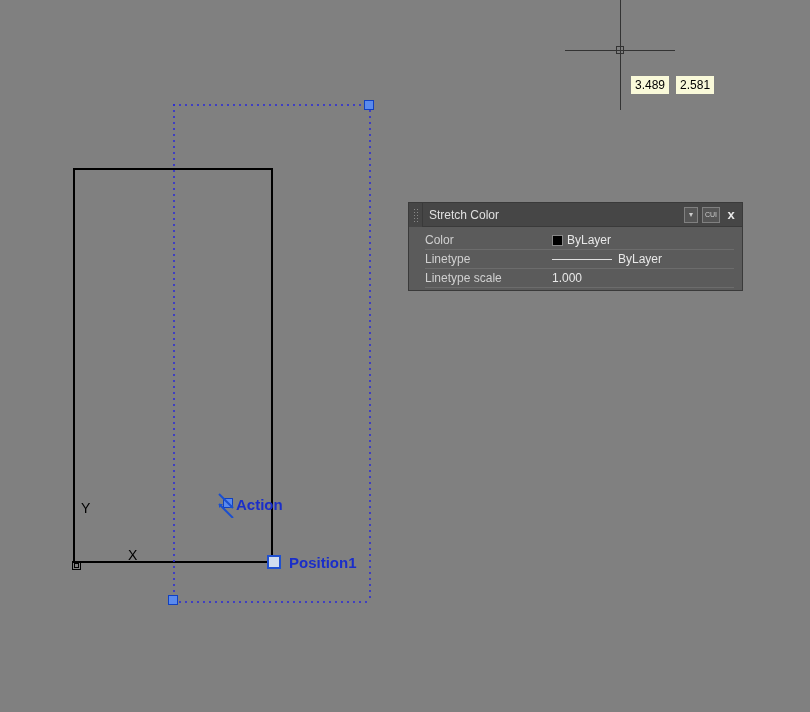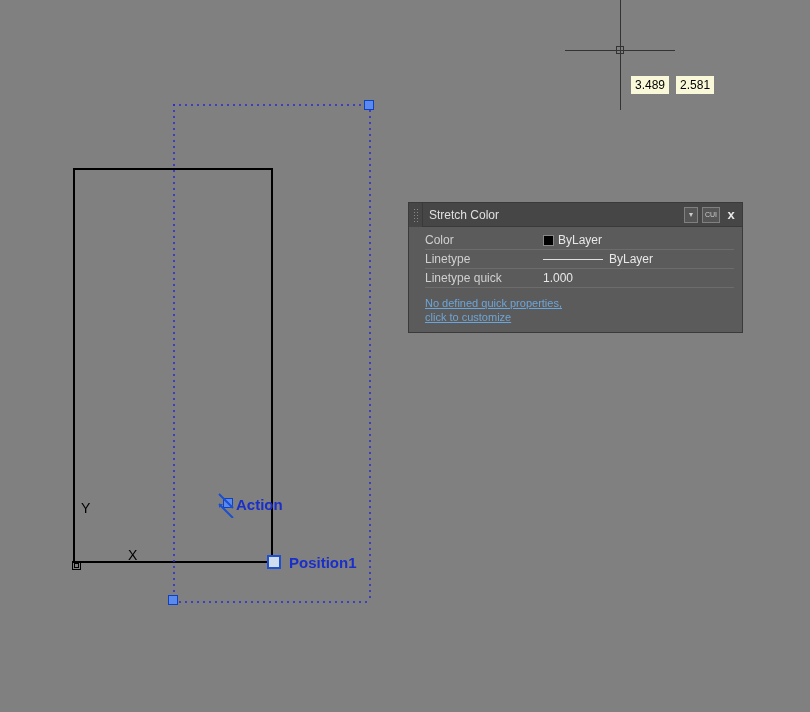--- a/index.html
+++ b/index.html
@@ -228,20 +228,21 @@
       cursor: pointer;
     }
     .panel-body {
       padding: 4px 8px 2px 16px;
     }
     .prop-row {
       display: flex;
       align-items: center;
       height: 19px;
       border-bottom: 1px solid #6c6c6c;
+      gap: 9px;
     }
     .prop-label {
       width: 118px;
       color: #d0d0d0;
     }
     .prop-value {
       flex: 1;
       color: #e8e8e8;
     }
     .color-swatch {
@@ -570,21 +571,17 @@
         <span class="color-swatch"></span><span>ByLayer</span>
       </span>
     </div>
     <div class="prop-row">
       <span class="prop-label">Linetype</span>
       <span class="prop-value">
         <span class="linetype-swatch"></span><span>ByLayer</span>
       </span>
     </div>
     <div class="prop-row">
-      <span class="prop-label">Linetype quick</span>
+      <span class="prop-label">Linetype scale</span>
       <span class="prop-value">1.000</span>
     </div>
   </div>
-  <div class="panel-footer">
-    <span class="link">No defined quick properties,</span>
-    <span class="link">click to customize</span>
-  </div>
 </div>
 
 </body></html>

